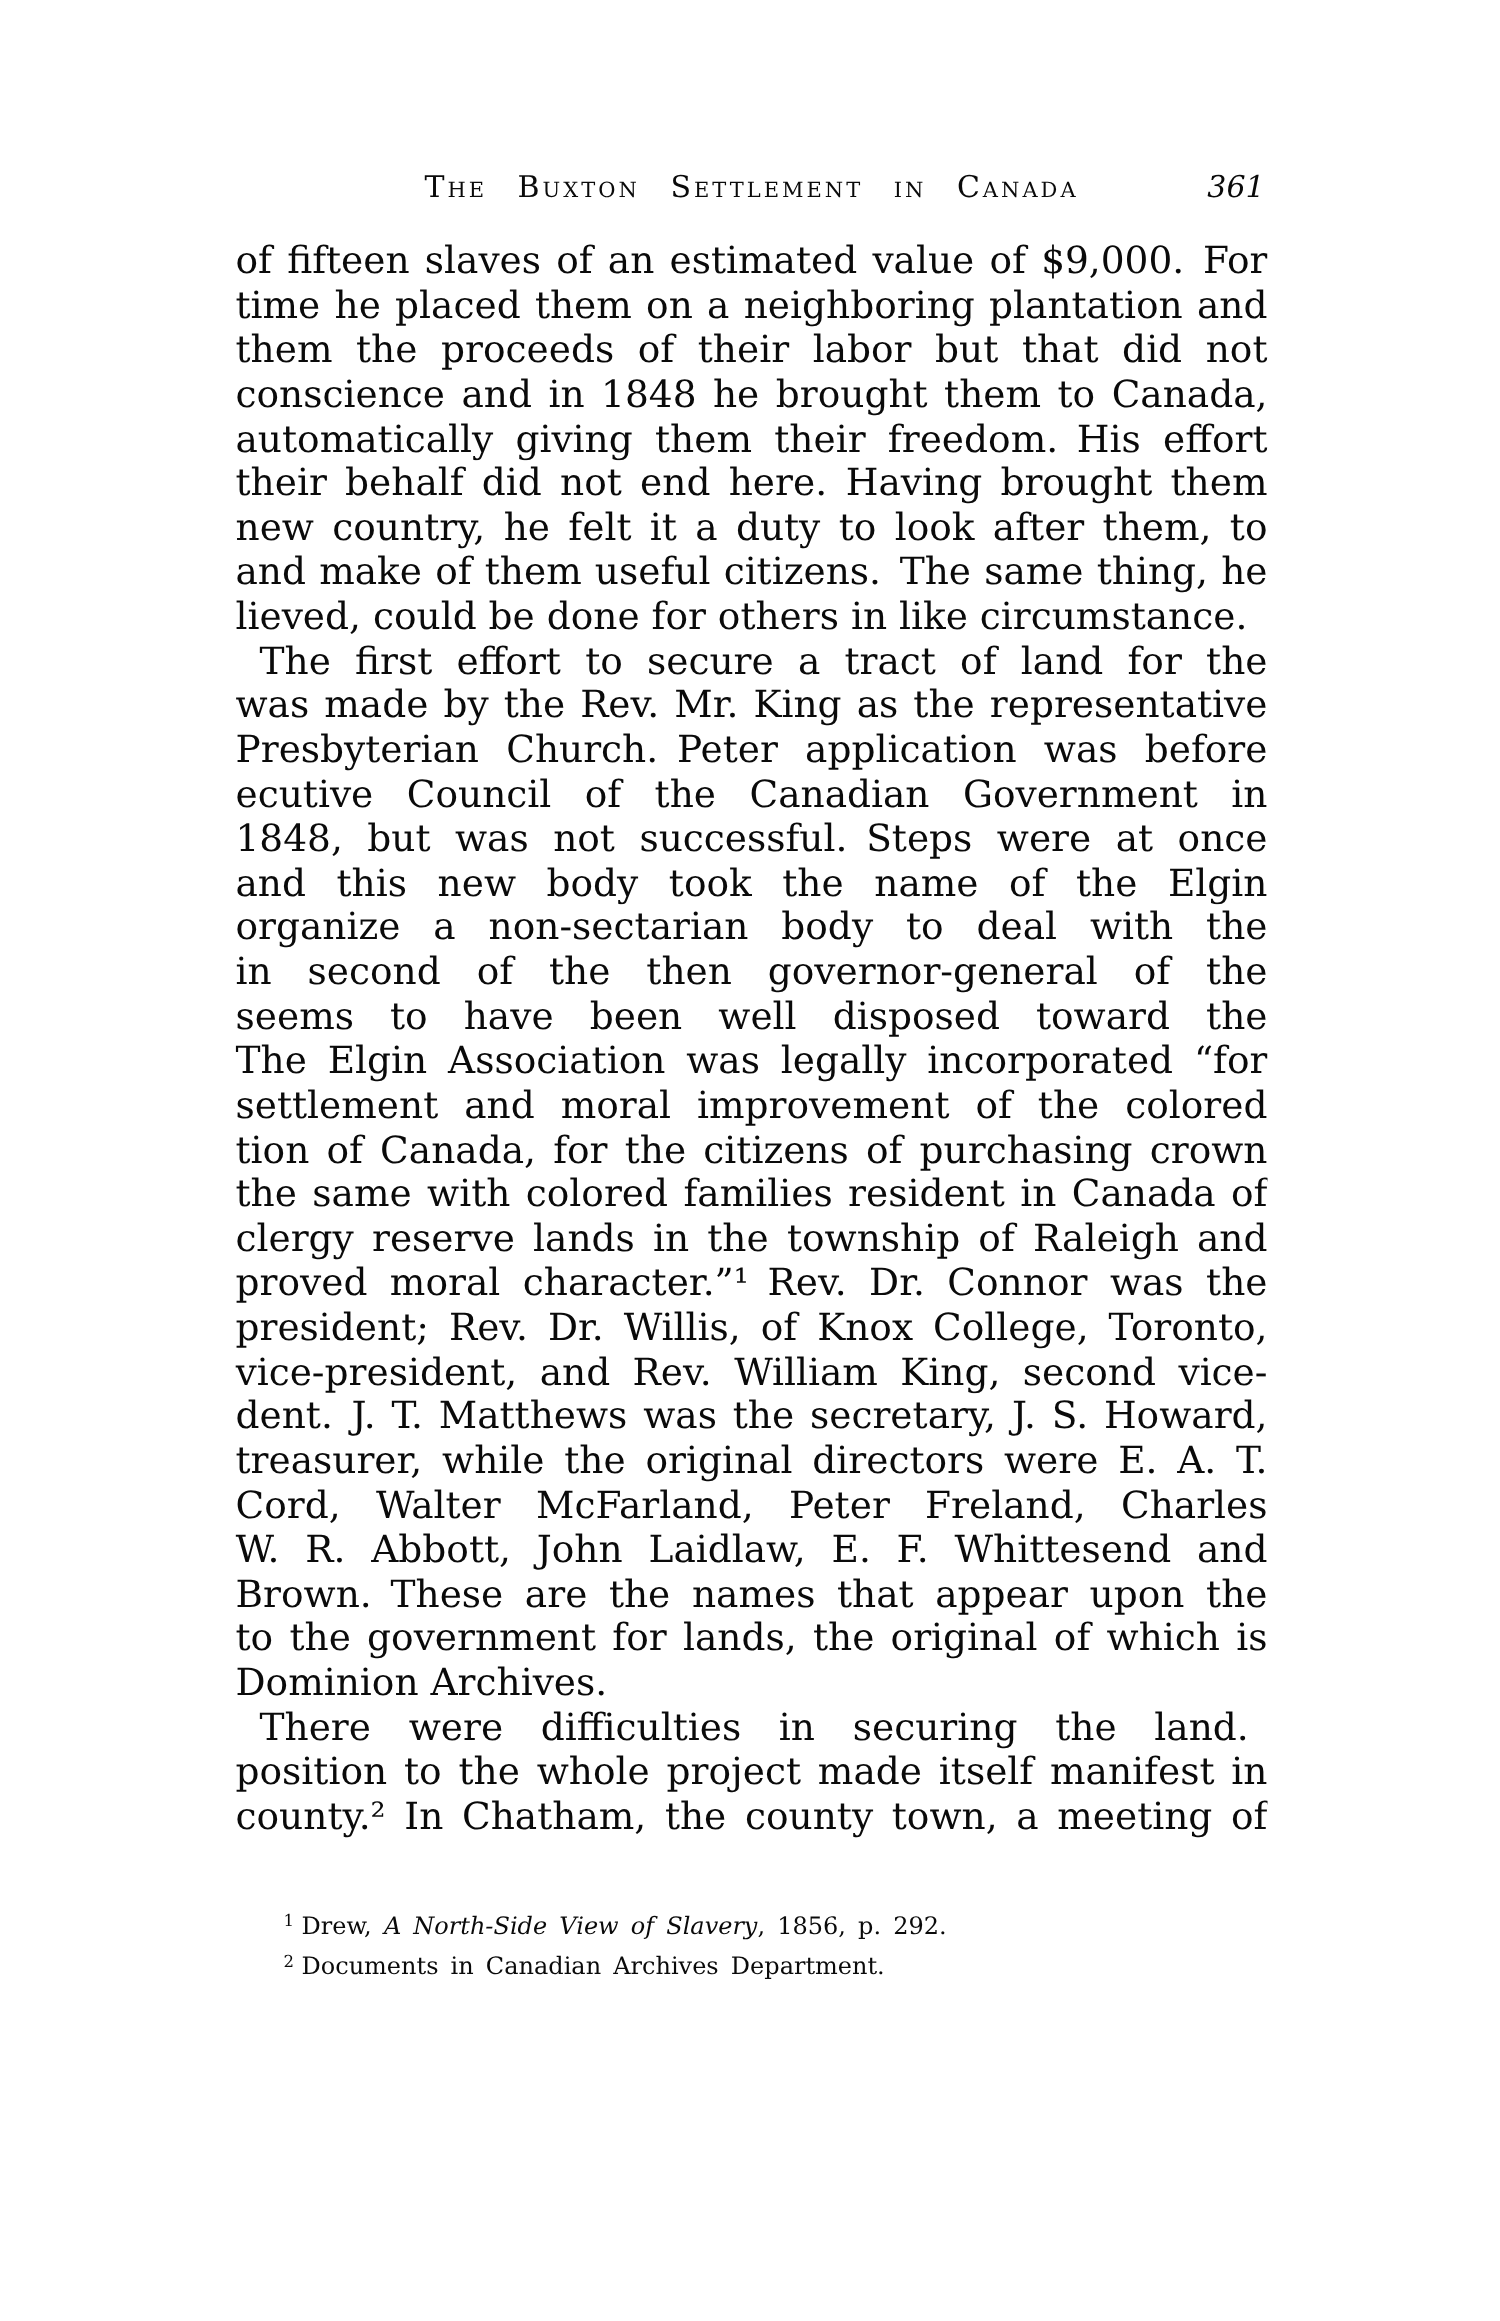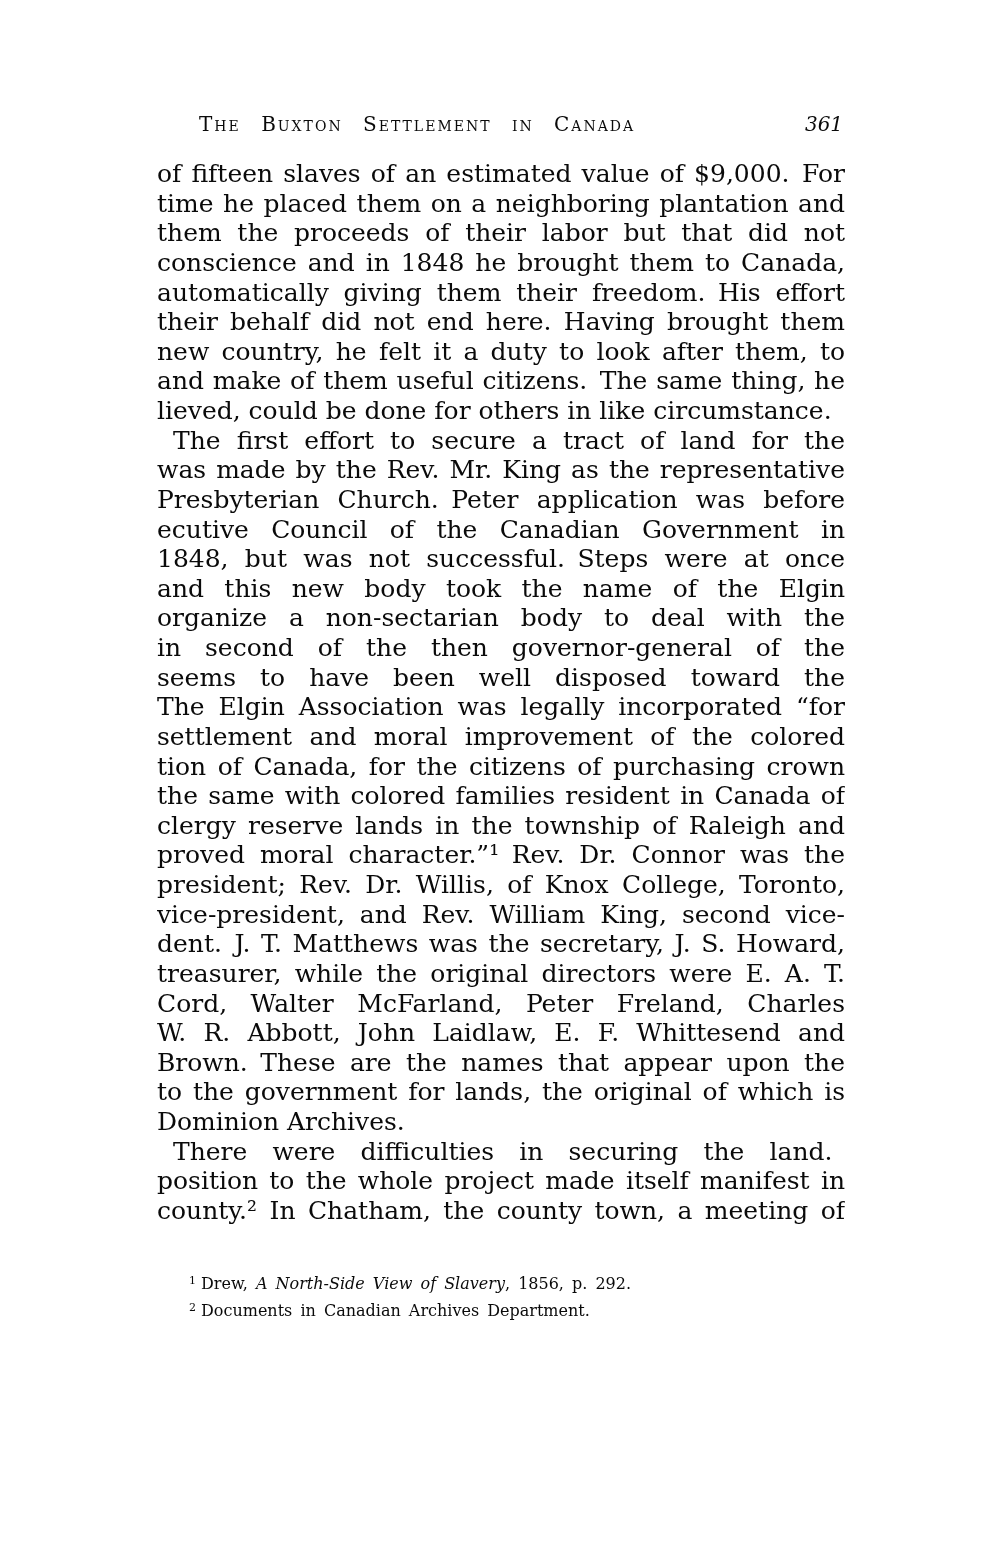--- a/index.html
+++ b/index.html
@@ -21,20 +21,21 @@
     top: 112px;
     left: 157px;
     width: 688px;
     display: flex;
     align-items: baseline;
     line-height: 24px;
   }
   .header-spacer { width: 42px; }
   .running-title {
     flex: 1;
+    text-align: center;
     font-variant: small-caps;
     font-size: 20px;
     letter-spacing: 2px;
     word-spacing: 12px;
     white-space: nowrap;
   }
   .page-number {
     width: 42px;
     text-align: center;
     font-size: 20px;

